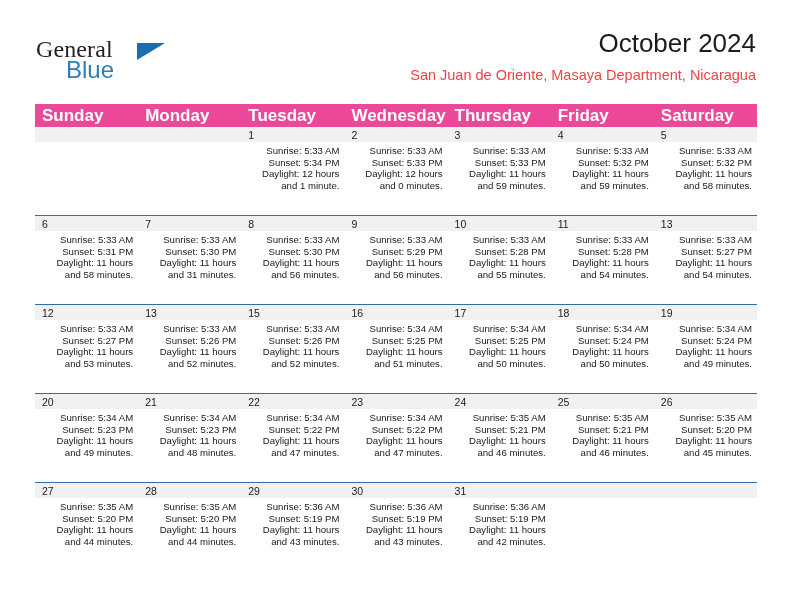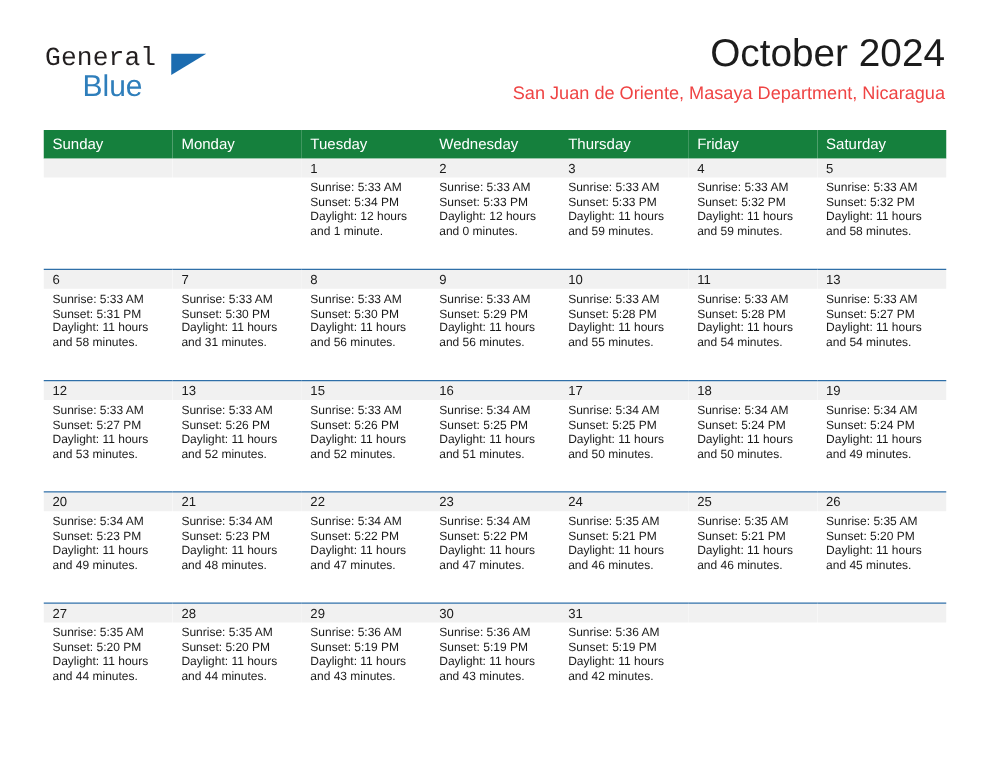--- a/index.html
+++ b/index.html
@@ -35,24 +35,24 @@
     position: absolute;
     left: 36px;
     top: 36px;
     width: 230px;
     height: 50px;
   }
   .brand-general {
     position: absolute;
     left: 0;
     top: 0;
-    font-size: 21px;
+    font-size: 24px;
     letter-spacing: 0.1px;
     color: #231f20;
-    font-family: Liberation Mono, monospace;
+    font-family: Liberation Serif, serif;
   }
   .brand-blue {
     position: absolute;
     left: 30px;
     top: 20px;
     font-size: 24px;
     color: #2e7ebb;
     font-family: "Liberation Sans", sans-serif;
   }
   .brand-triangle {
@@ -65,21 +65,21 @@
     border-right: 28px solid transparent;
   }
 
   .title-block {
     position: absolute;
     right: 36px;
     top: 28px;
     text-align: right;
   }
   .cal-title {
-    font-size: 31px;
+    font-size: 26px;
     font-weight: normal;
     color: #1c1c1c;
     line-height: 30px;
     white-space: nowrap;
   }
   .cal-location {
     margin-top: 9px;
     font-size: 14.5px;
     color: #ef4444;
     line-height: 17px;
@@ -90,24 +90,24 @@
   .calendar {
     position: absolute;
     left: 35px;
     top: 104px;
     width: 722px;
     border-collapse: collapse;
     table-layout: fixed;
   }
 
   .calendar th {
-    background: #15803d;
+    background: #ec4899;
     color: #ffffff;
-    font-size: 12px;
-    font-weight: normal;
+    font-size: 17px;
+    font-weight: bold;
     text-align: left;
     padding: 5px 0 5px 7px;
     height: 12px;
     line-height: 13px;
     border: none;
   }
 
   .calendar td {
     vertical-align: top;
     padding: 0;
@@ -136,20 +136,21 @@
   }
   .daynum-bar.empty {
     color: transparent;
   }
 
   .cell-body {
     padding: 3px 5px 0 7px;
     font-size: 9.6px;
     line-height: 11.6px;
     color: #1a1a1a;
+    text-align: right;
   }
   .cell-body div {
     white-space: nowrap;
   }
 </style>
 </head>
 <body>
 
 <div class="page">
 

